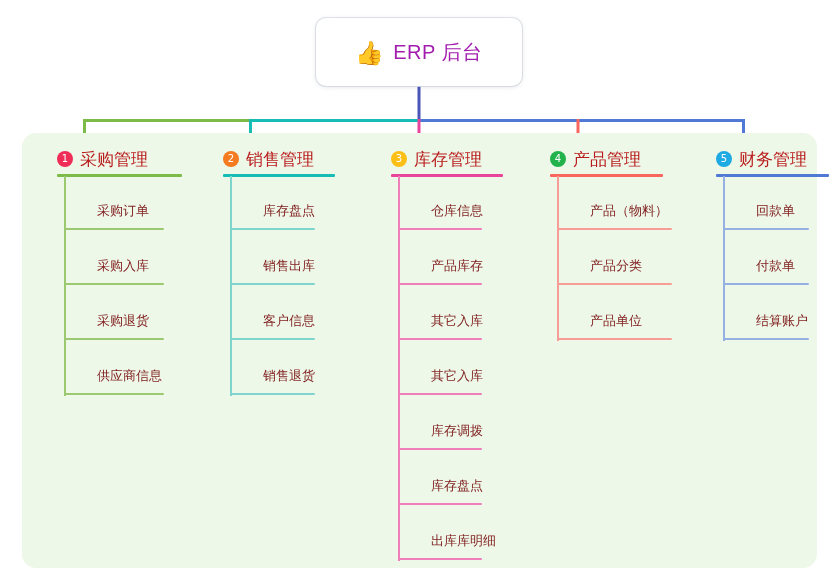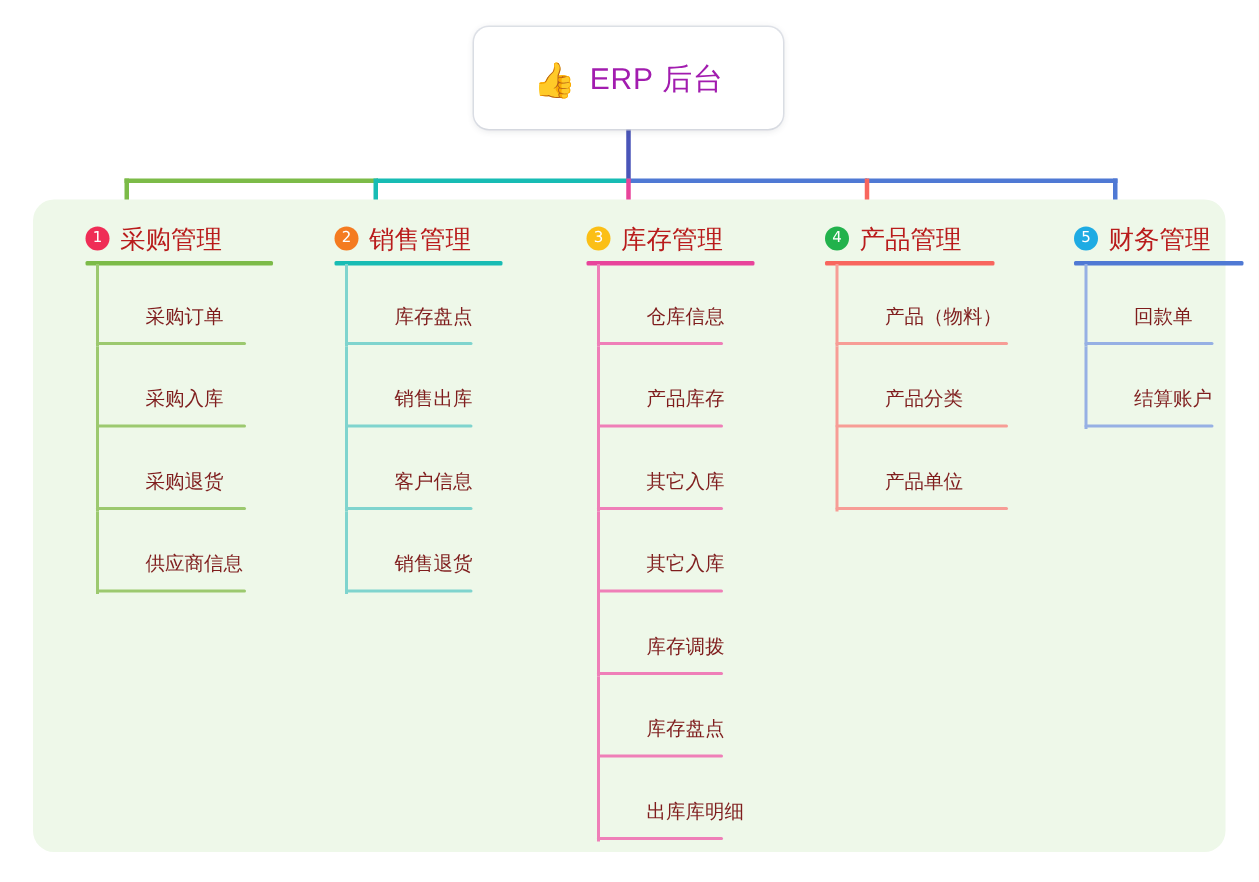--- a/index.html
+++ b/index.html
@@ -309,20 +309,25 @@
           <div class="head-rule" style="width: 113px; background: rgb(79, 121, 212);"></div>
         </div>
         <div class="leaves">
           <div class="leaf">
             <div class="stem" style="background: rgb(150, 176, 228);"></div>
             <div class="leaf-text">回款单</div>
             <div class="rule" style="width: 86px; background: rgb(150, 176, 228);"></div>
           </div>
           <div class="leaf">
             <div class="stem" style="background: rgb(150, 176, 228);"></div>
+            <div class="leaf-text">付款单</div>
+            <div class="rule" style="width: 86px; background: rgb(150, 176, 228);"></div>
+          </div>
+          <div class="leaf">
+            <div class="stem" style="background: rgb(150, 176, 228);"></div>
             <div class="leaf-text">结算账户</div>
             <div class="rule" style="width: 86px; background: rgb(150, 176, 228);"></div>
           </div>
         </div>
       </div>
     </div>
 
 </div>
 
 </body></html>

